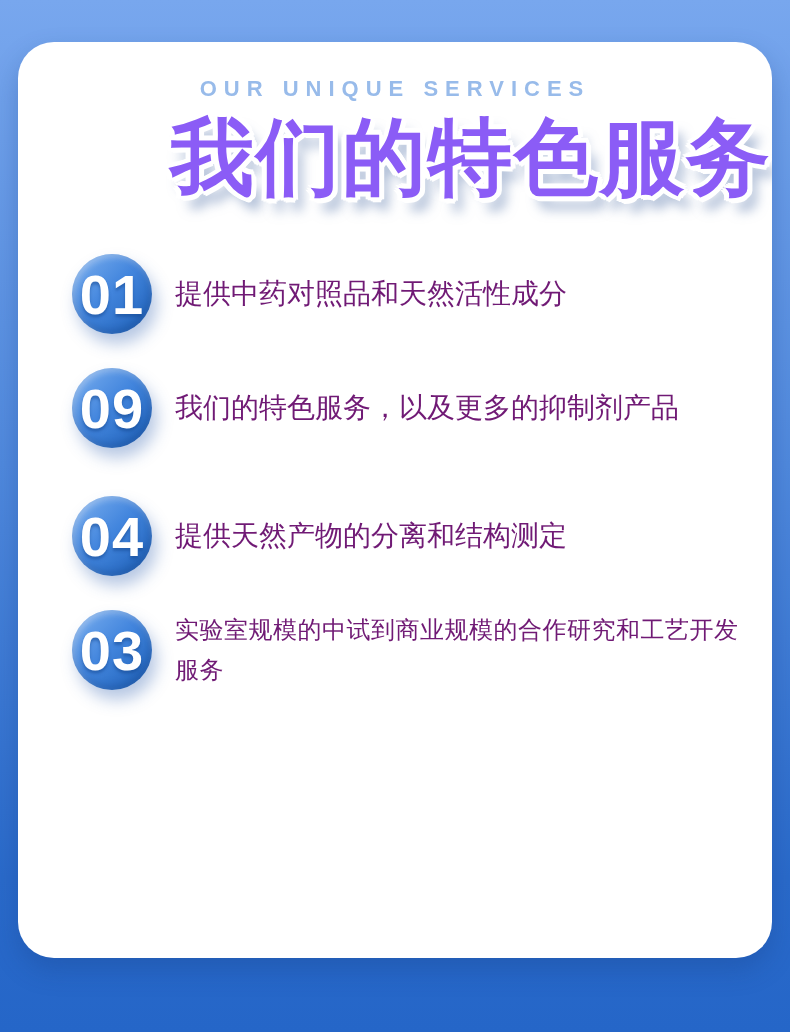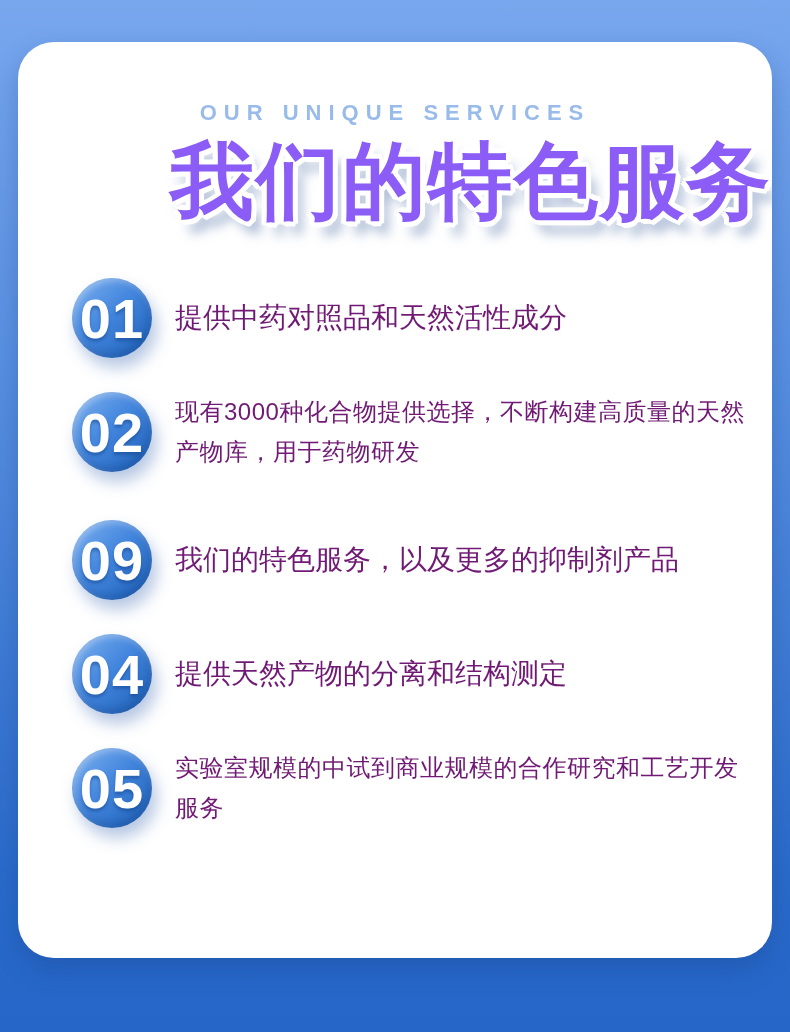--- a/index.html
+++ b/index.html
@@ -22,21 +22,21 @@
     top: 42px;
     width: 754px;
     height: 916px;
     background: #ffffff;
     border-radius: 36px;
     box-shadow: 0 12px 26px rgba(22, 62, 132, 0.30);
     overflow: hidden;
   }
 
   .eyebrow {
-    margin-top: 58px;
+    margin-top: 34px;
     text-align: center;
     font-size: 22px;
     font-weight: 700;
     letter-spacing: 7px;
     color: #98bbea;
   }
 
   .title {
     margin-top: 6px;
     text-align: right;
@@ -136,44 +136,37 @@
 
   <div class="services">
 
     <div class="service-row">
       <div class="service-badge">
         <span>01</span>
       </div>
       <div class="service-text">提供中药对照品和天然活性成分</div>
     </div>
 
-    <div class="service-row small-text">
-      <div class="service-badge">
-        <span>02</span>
-      </div>
-      <div class="service-text">现有3000种化合物提供选择，不断构建高质量的天然
-产物库，用于药物研发</div>
-    </div>
 
     <div class="service-row">
       <div class="service-badge">
         <span>09</span>
       </div>
       <div class="service-text">我们的特色服务，以及更多的抑制剂产品</div>
     </div>
 
     <div class="service-row">
       <div class="service-badge">
         <span>04</span>
       </div>
       <div class="service-text">提供天然产物的分离和结构测定</div>
     </div>
 
     <div class="service-row small-text">
       <div class="service-badge">
-        <span>05</span>
+        <span>03</span>
       </div>
       <div class="service-text">实验室规模的中试到商业规模的合作研究和工艺开发
 服务</div>
     </div>
 
   </div>
 </div>
 
 </body></html>

